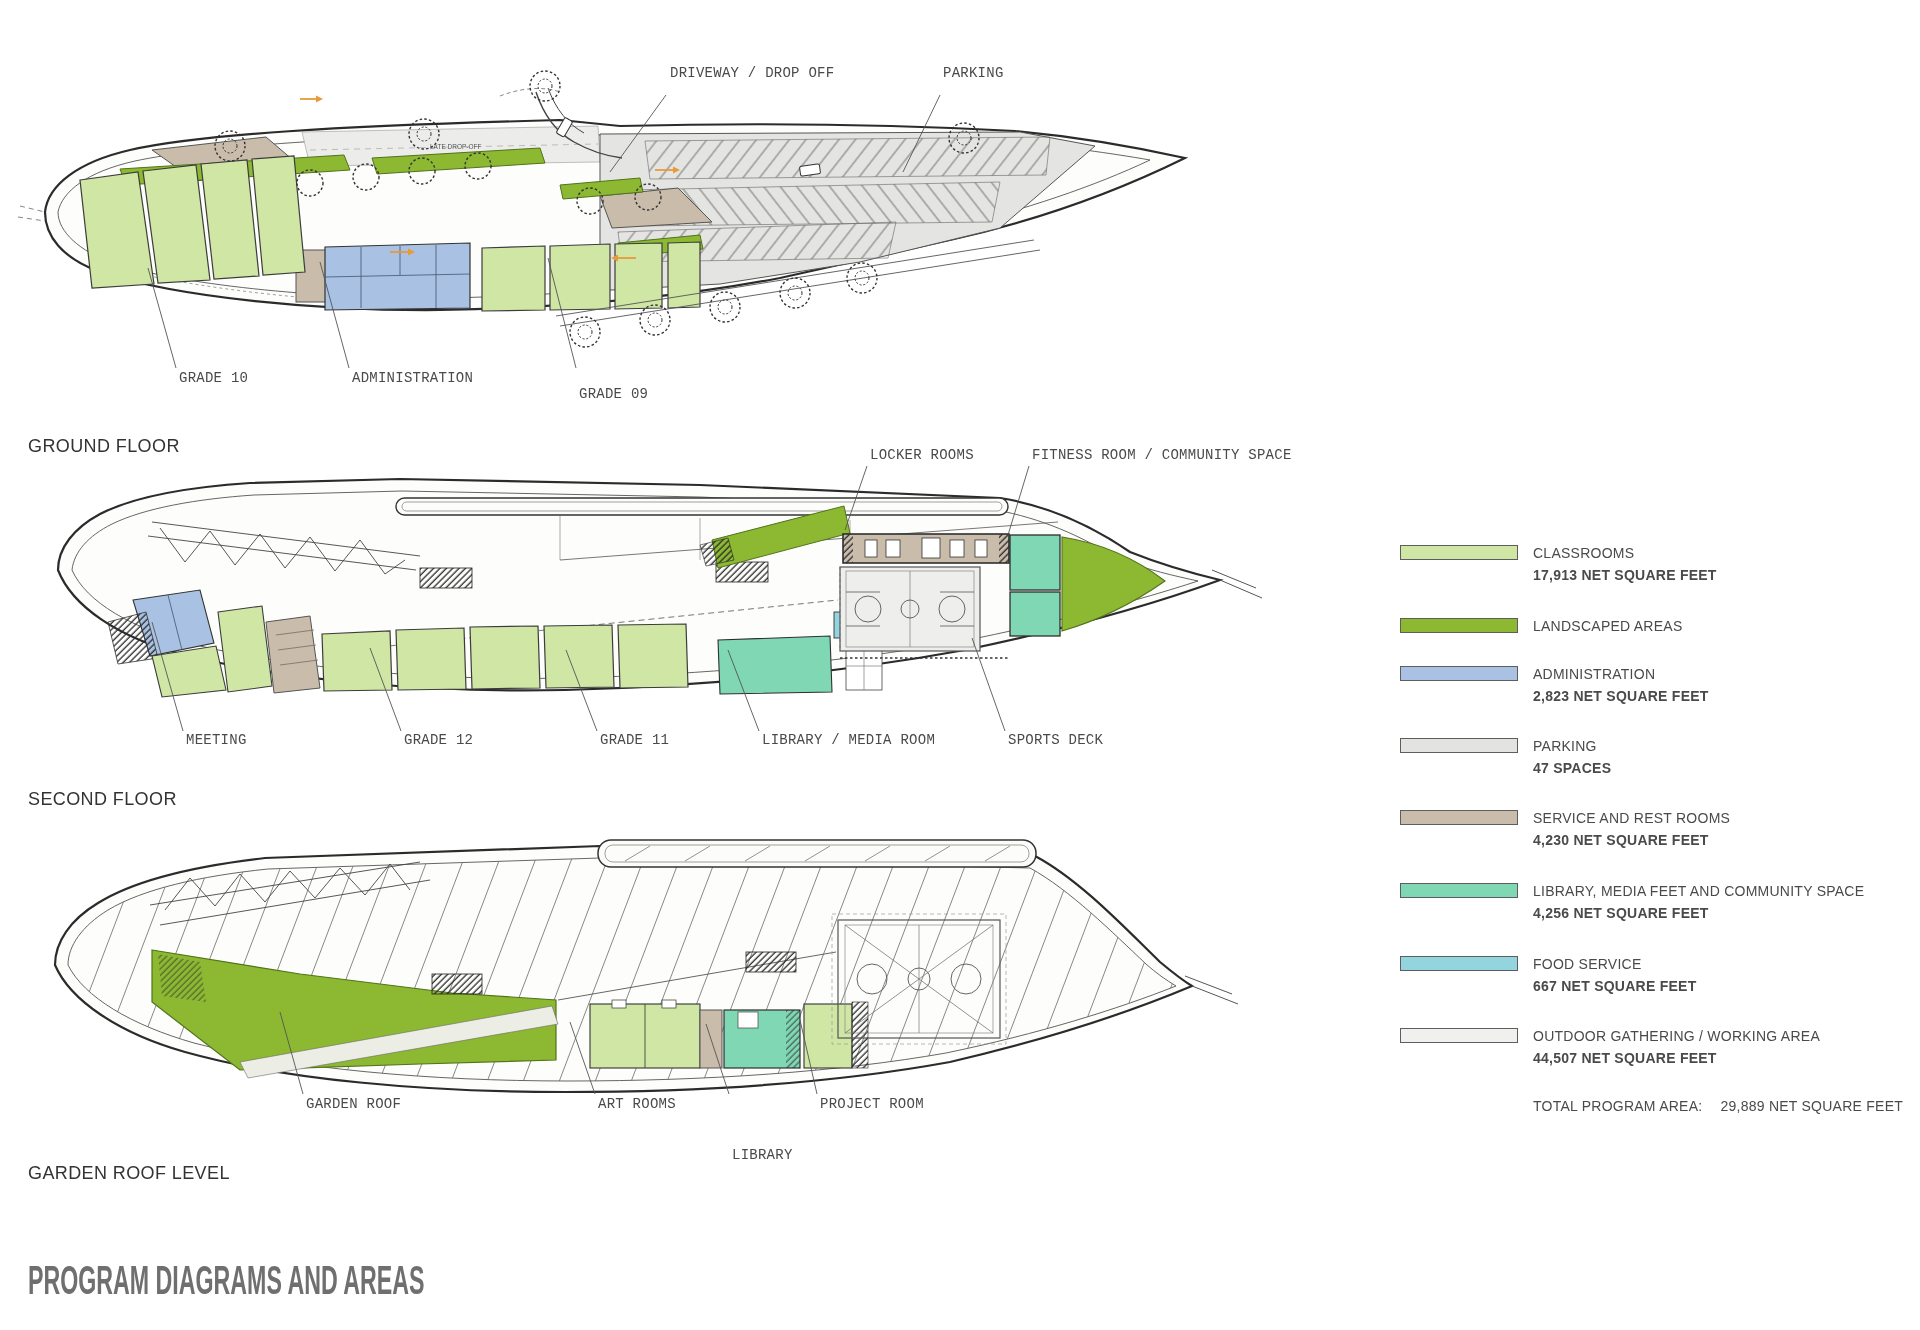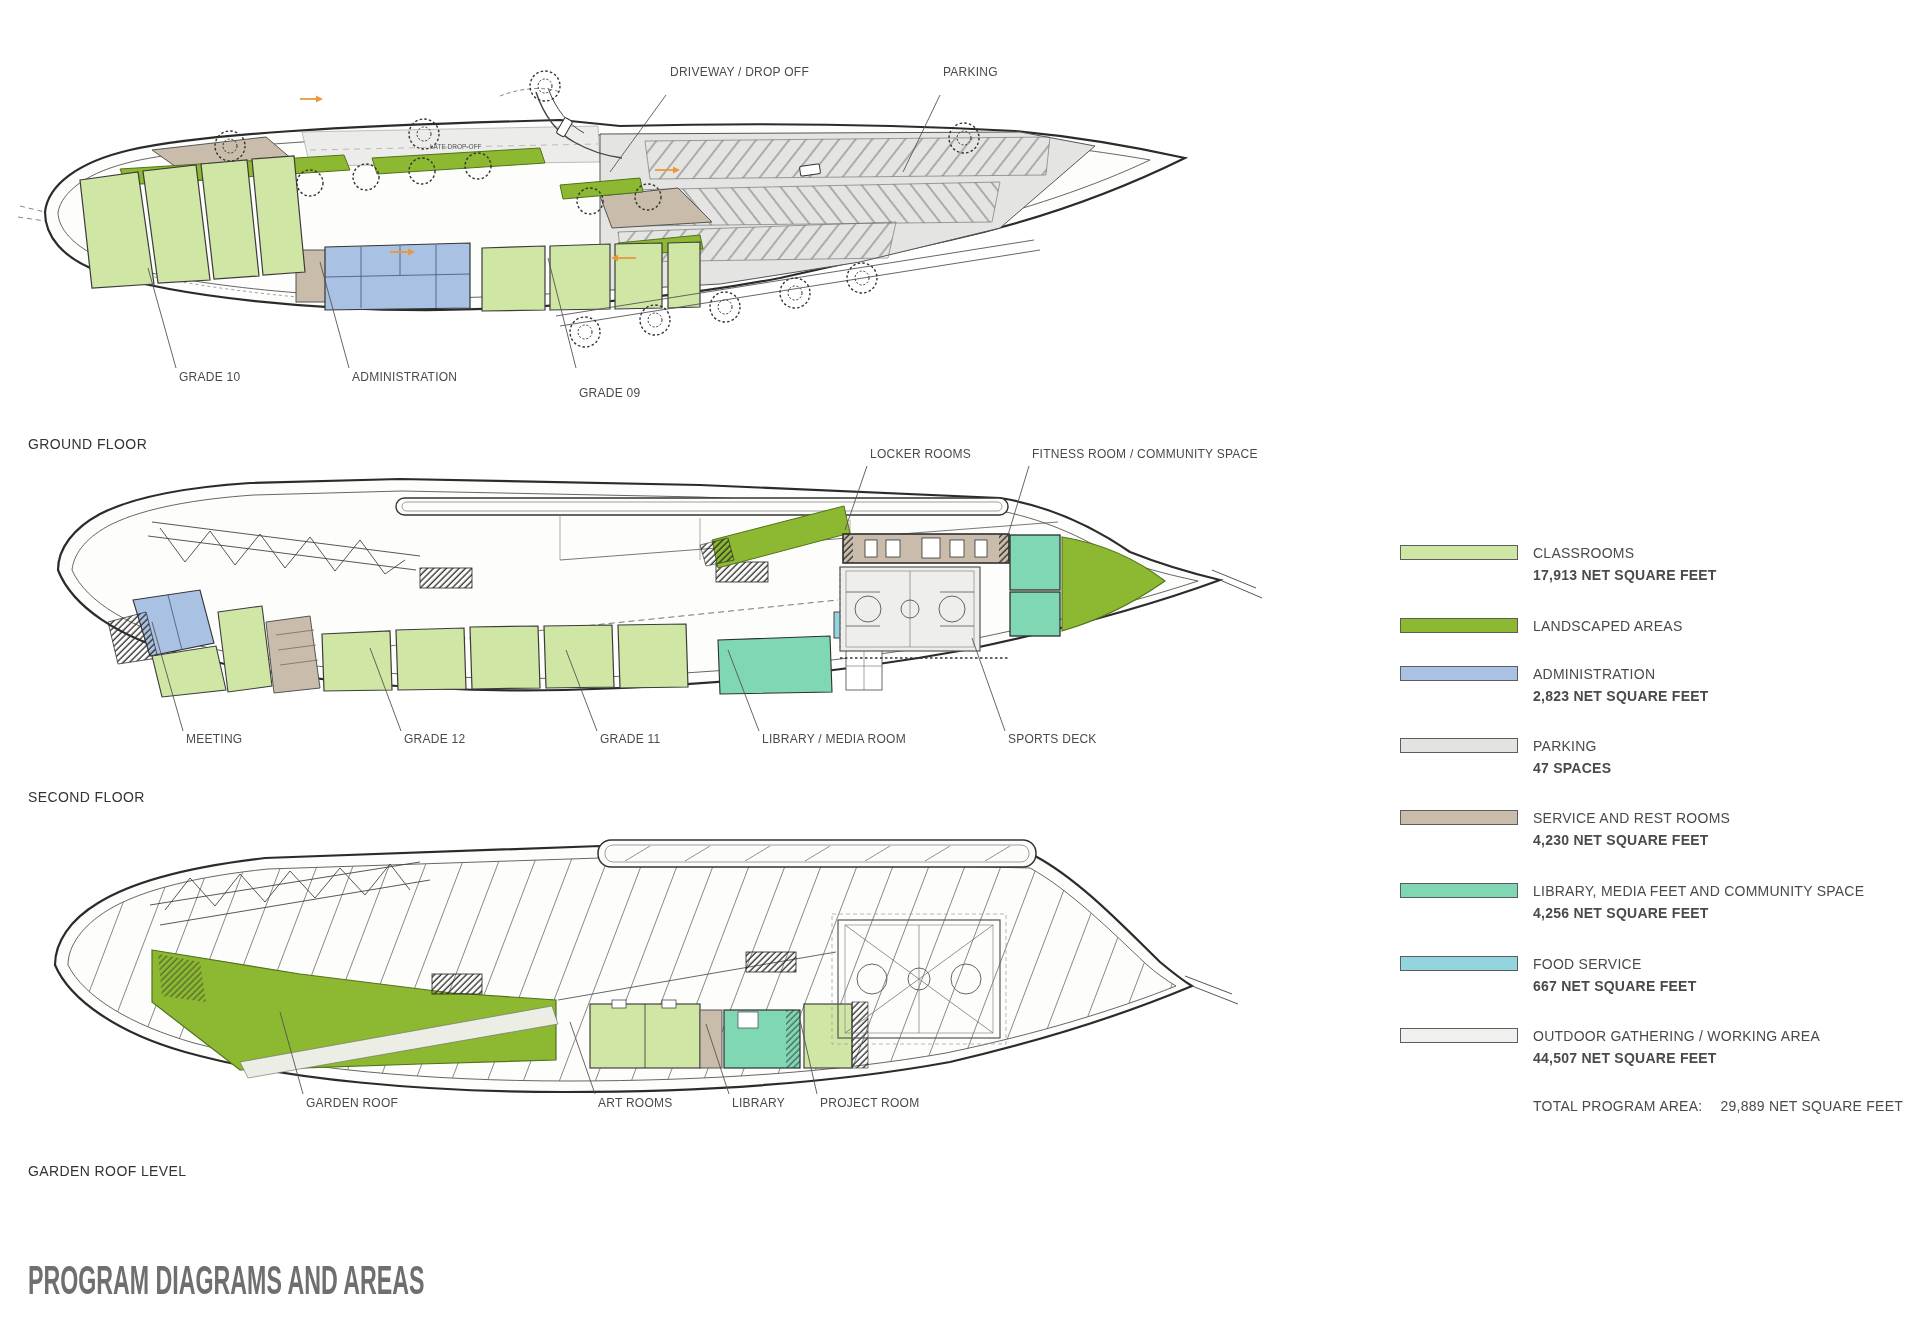--- a/index.html
+++ b/index.html
@@ -1,22 +1,22 @@
 <!DOCTYPE html>
 <html><head>
 <meta charset="utf-8">
 <style>
   html,body{margin:0;padding:0;background:#fff;}
   .page{position:relative;width:1920px;height:1330px;background:#ffffff;overflow:hidden;
         font-family:"Liberation Sans",sans-serif;}
   .drawing{position:absolute;left:0;top:0;}
-  .callout{position:absolute;font-size:12px;line-height:1.05;color:#4a4a4a;
-           letter-spacing:.25px;white-space:nowrap;}
+  .callout{position:absolute;font-size:14px;line-height:1.05;color:#4a4a4a;
+           letter-spacing:.25px;white-space:nowrap;font-family:Liberation Mono, monospace;}
   .tinylbl{position:absolute;font-size:6.5px;color:#555;letter-spacing:0;white-space:nowrap;}
-  .floor-title{position:absolute;font-size:14px;color:#333;letter-spacing:.4px;white-space:nowrap;}
+  .floor-title{position:absolute;font-size:18px;color:#333;letter-spacing:.4px;white-space:nowrap;}
   .main-title{position:absolute;font-size:40px;font-weight:700;color:#6f6f6f;
               transform:scaleX(.58);transform-origin:left center;white-space:nowrap;letter-spacing:0;}
   .legend{position:absolute;left:1400px;top:538px;width:520px;height:610px;}
   .legend-item{position:absolute;left:0;width:520px;}
   .swatch{position:absolute;left:0;top:0;width:118px;height:15px;border:1.6px solid #5d5d5d;
           box-sizing:border-box;}
   .legend-label{position:absolute;left:133px;top:0;font-size:14px;color:#4a4a4a;
                 letter-spacing:.25px;white-space:nowrap;}
   .legend-sub{position:absolute;left:133px;top:22px;font-size:14px;color:#4a4a4a;
               letter-spacing:.25px;white-space:nowrap;font-weight:bold;}
@@ -337,21 +337,21 @@
 <div class="callout" style="left:870px;top:448px">LOCKER ROOMS</div>
 <div class="callout" style="left:1032px;top:448px">FITNESS ROOM / COMMUNITY SPACE</div>
 <div class="callout" style="left:186px;top:733px">MEETING</div>
 <div class="callout" style="left:404px;top:733px">GRADE 12</div>
 <div class="callout" style="left:600px;top:733px">GRADE 11</div>
 <div class="callout" style="left:762px;top:733px">LIBRARY / MEDIA ROOM</div>
 <div class="callout" style="left:1008px;top:733px">SPORTS DECK</div>
 
 <div class="callout" style="left:306px;top:1097px">GARDEN ROOF</div>
 <div class="callout" style="left:598px;top:1097px">ART ROOMS</div>
-<div class="callout" style="left:732px;top:1097px">LIBRARY</div>
+<div class="callout" style="left:732px;top:1148px">LIBRARY</div>
 <div class="callout" style="left:820px;top:1097px">PROJECT ROOM</div>
 
 <div class="floor-title" style="left:28px;top:436px">GROUND FLOOR</div>
 <div class="floor-title" style="left:28px;top:789px">SECOND FLOOR</div>
 <div class="floor-title" style="left:28px;top:1163px">GARDEN ROOF LEVEL</div>
 <div class="main-title" style="left:28px;top:1258px">PROGRAM DIAGRAMS AND AREAS</div>
 
 <div class="legend">
   <div class="legend-item" style="top:7px">
     <div class="swatch" style="background: rgb(207, 230, 165);"></div>

